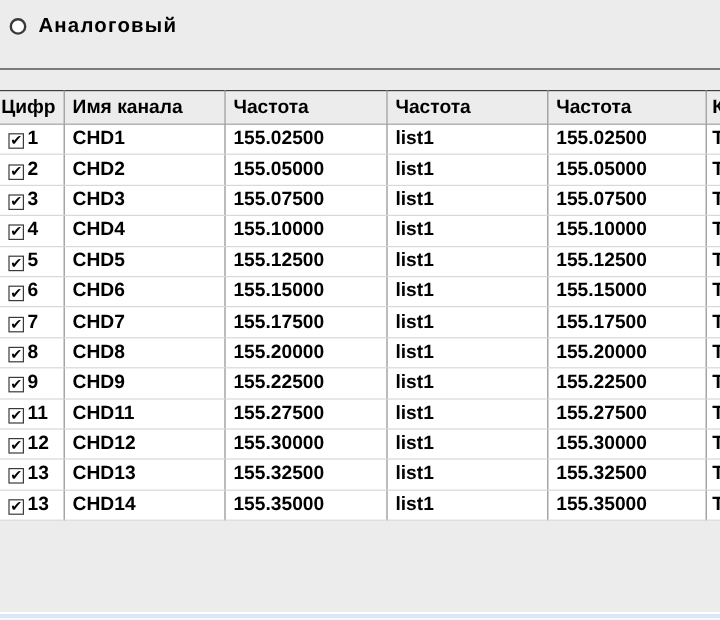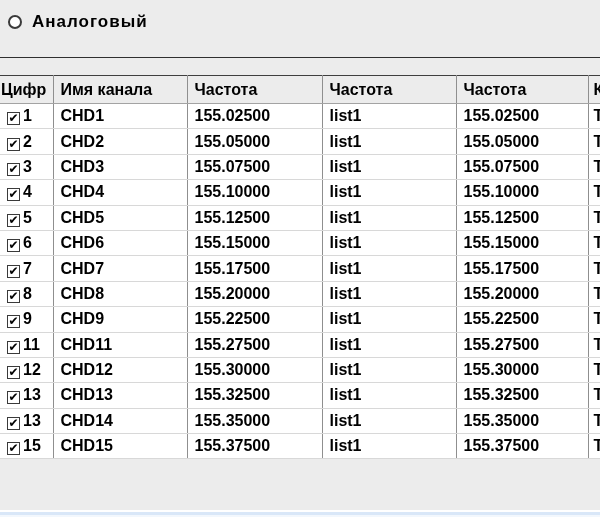--- a/index.html
+++ b/index.html
@@ -196,24 +196,16 @@
         <td>Т</td>
       </tr>
       <tr>
         <td class="c-num"><span class="cb"><span class="check">✔</span></span><span class="num">13</span></td>
         <td>CHD14</td>
         <td>155.35000</td>
         <td>list1</td>
         <td>155.35000</td>
         <td>Т</td>
       </tr>
-      <tr>
-        <td class="c-num"><span class="cb"><span class="check">✔</span></span><span class="num">15</span></td>
-        <td>CHD15</td>
-        <td>155.37500</td>
-        <td>list1</td>
-        <td>155.37500</td>
-        <td>Т</td>
-      </tr>
     </tbody>
 </table>
 
 <div class="bottom-strip"></div>
 
 </body></html>

